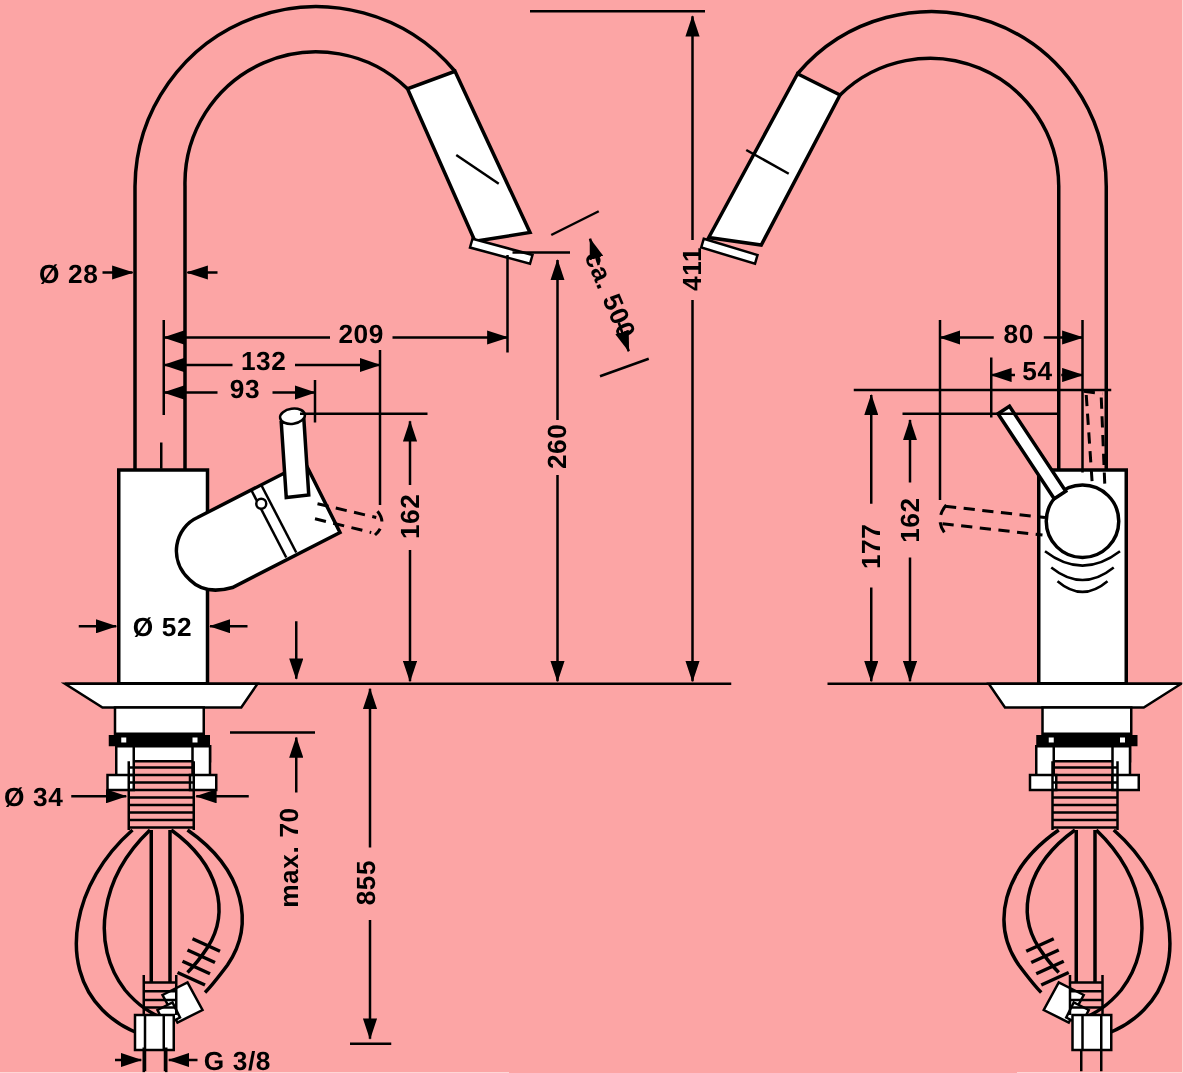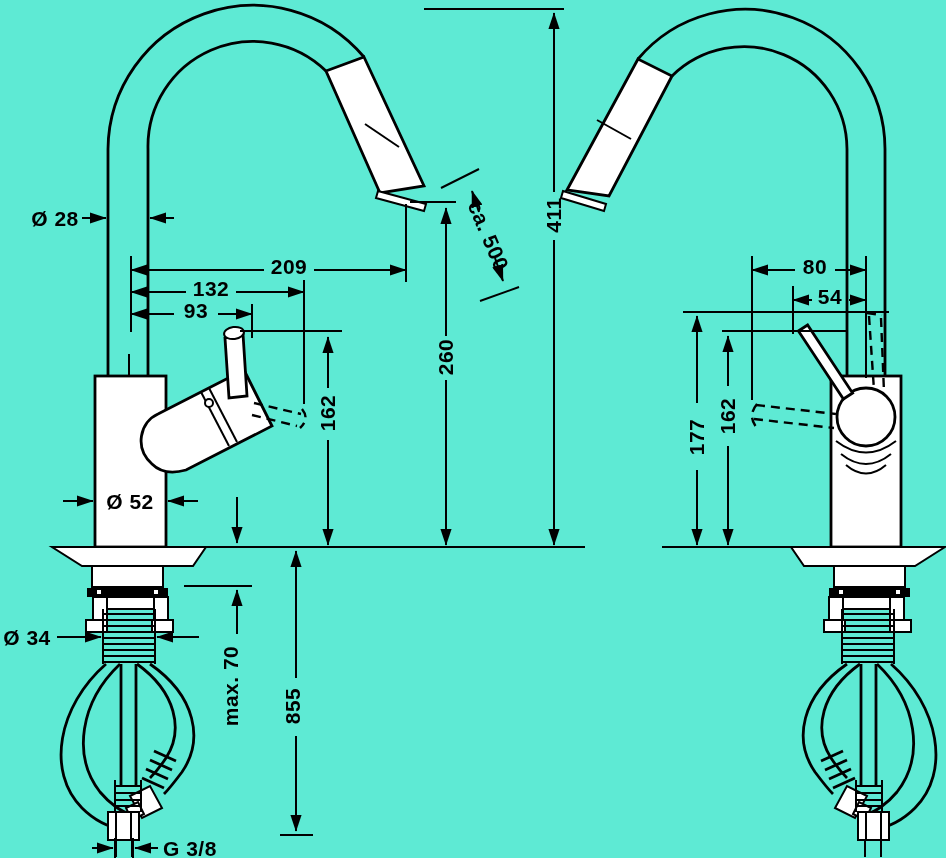--- a/index.html
+++ b/index.html
@@ -1,16 +1,16 @@
 <!DOCTYPE html>
 <html><head>
 <meta charset="utf-8">
 <style>
   html,body{margin:0;padding:0;background:#ffffff;}
-  #stage{width:946px;height:858px;position:relative;background:#5eead4;}
+  #stage{width:946px;height:858px;position:relative;background:#fca5a5;}
   svg{display:block;}
   text{font-family:"Liberation Sans","DejaVu Sans",sans-serif;font-weight:bold;font-size:21px;fill:#000;letter-spacing:0.5px;}
   .ln{stroke:#000;stroke-width:2;fill:none;}
   .thick{stroke:#000;stroke-width:2.8;fill:none;}
   .fw{fill:#ffffff;stroke:#000;stroke-width:2.8;}
   .fw2{fill:#ffffff;stroke:#000;stroke-width:2;}
   .dim{stroke:#000;stroke-width:2;fill:none;}
   .dash{stroke:#000;stroke-width:2.4;fill:none;stroke-dasharray:9 6;}
   .blk{fill:#000;stroke:none;}
 </style>

